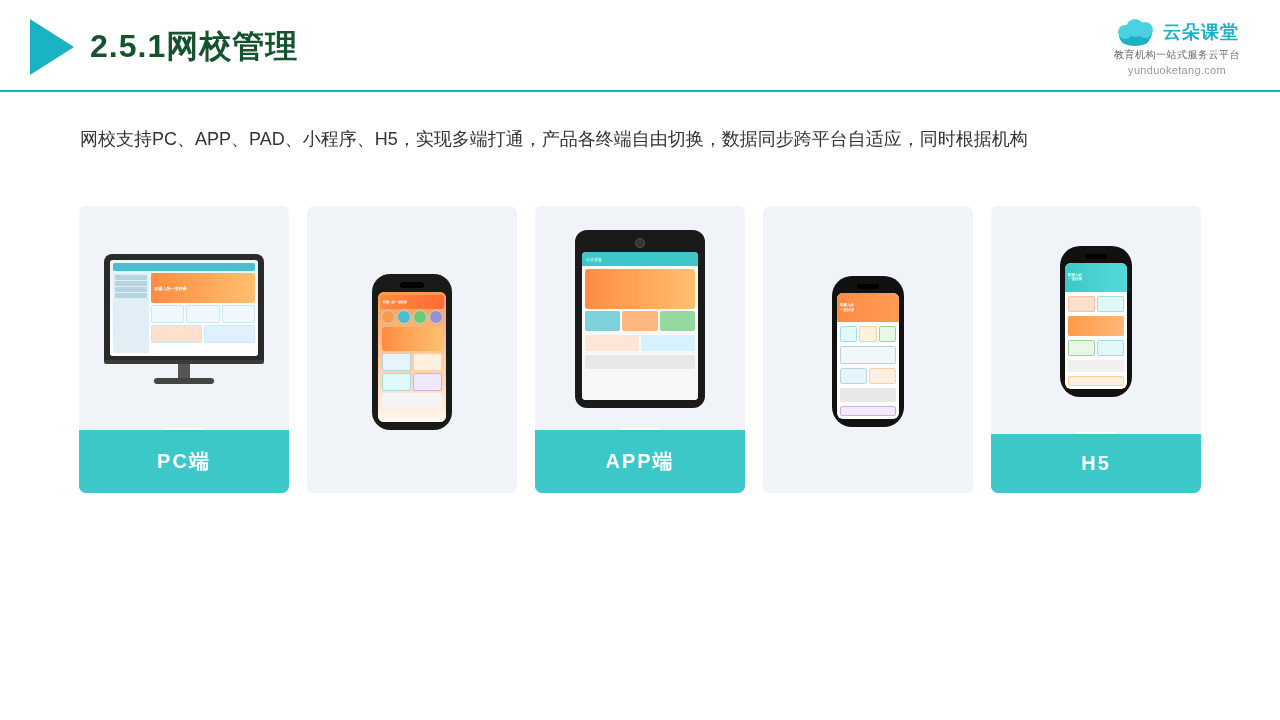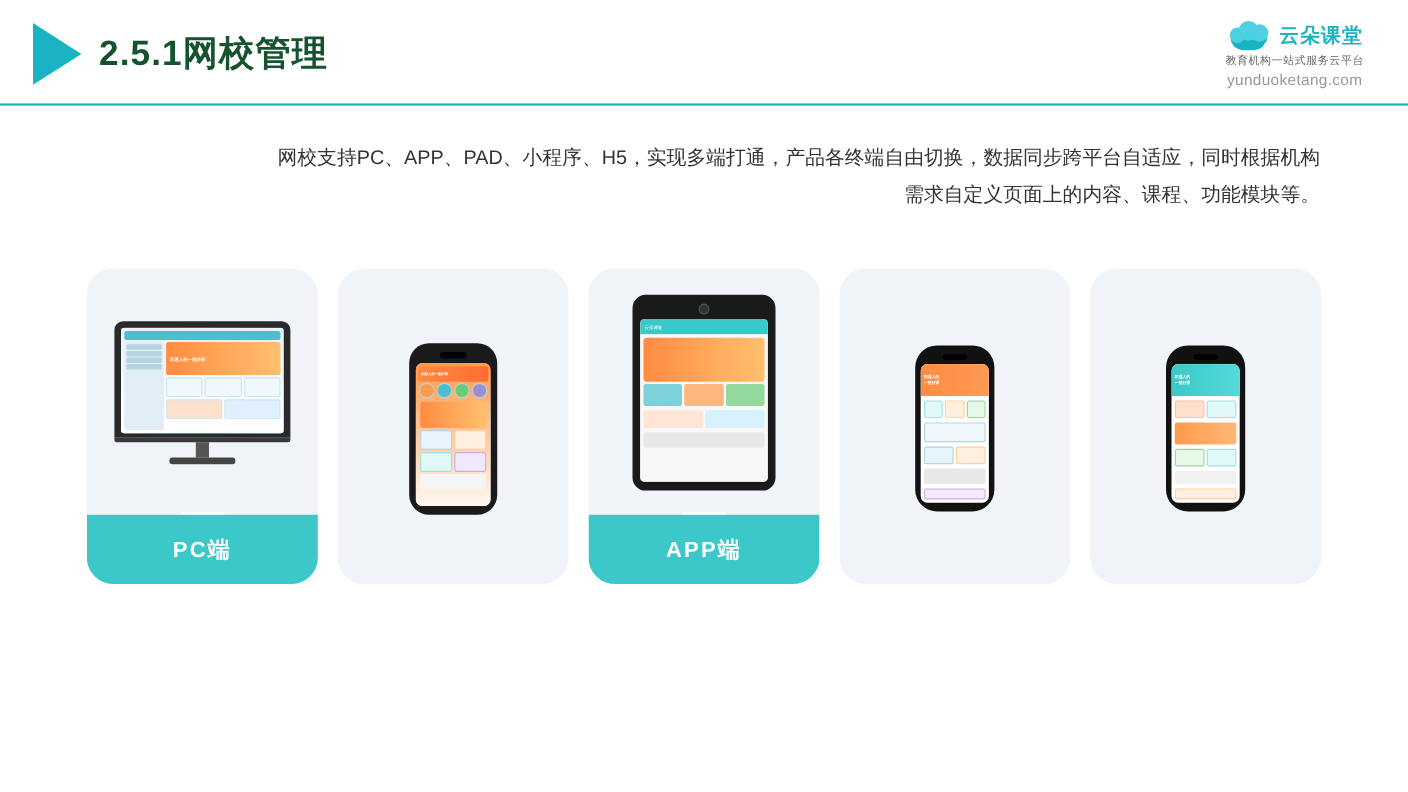--- a/index.html
+++ b/index.html
@@ -62,47 +62,46 @@
       color: #1ab3c4;
       letter-spacing: 1px;
     }
     .logo-text-sub {
       font-size: 10px;
       color: #666;
       letter-spacing: 0.5px;
       text-align: right;
     }
     .logo-domain {
-      font-size: 14px;
+      font-size: 11px;
       color: #999;
       letter-spacing: 0.3px;
     }
 
     
     .description {
       padding: 30px 80px 10px 80px;
       font-size: 18px;
       line-height: 1.9;
       color: #333;
-      text-align: right;
     }
 
     
     .cards-container {
       display: flex;
       justify-content: center;
       align-items: stretch;
       gap: 18px;
       padding: 30px 60px 30px 60px;
       margin-top: 10px;
     }
 
     .card {
       background: #f0f4f8;
-      border-radius: 24px;
+      border-radius: 7px;
       overflow: hidden;
       display: flex;
       flex-direction: column;
       width: 210px;
       flex-shrink: 0;
     }
 
     .card-image-area {
       background: #f0f4f8;
       display: flex;
@@ -464,21 +463,20 @@
       </svg>
       <span class="logo-text-main">云朵课堂</span>
     </div>
     <span class="logo-text-sub">教育机构一站式服务云平台</span>
     <span class="logo-domain">yunduoketang.com</span>
   </div>
 </div>
 
 <div class="description">
   <p>网校支持PC、APP、PAD、小程序、H5，实现多端打通，产品各终端自由切换，数据同步跨平台自适应，同时根据机构</p>
-  <p>需求自定义页面上的内容、课程、功能模块等。</p>
 </div>
 
 <div class="cards-container">
 
   <div class="card">
     <div class="card-image-area">
       <div class="pc-monitor">
         <div class="monitor-frame">
           <div class="monitor-screen">
             <div class="monitor-screen-content">
@@ -630,15 +628,18 @@
                 <div class="mini-phone-block green"></div>
                 <div class="mini-phone-block teal"></div>
               </div>
               <div style="height:12px;background:#f0f0f0;border-radius:2px;margin-top:2px;"></div>
               <div style="height:10px;background:#fff0e0;border-radius:2px;margin-top:2px;border:0.5px solid #ffd0a0;"></div>
             </div>
           </div>
         </div>
       </div>
     </div>
+    <div class="card-label-container">
+      <div class="card-label">H5</div>
+    </div>
   </div>
 
 </div>
 
 </body></html>

